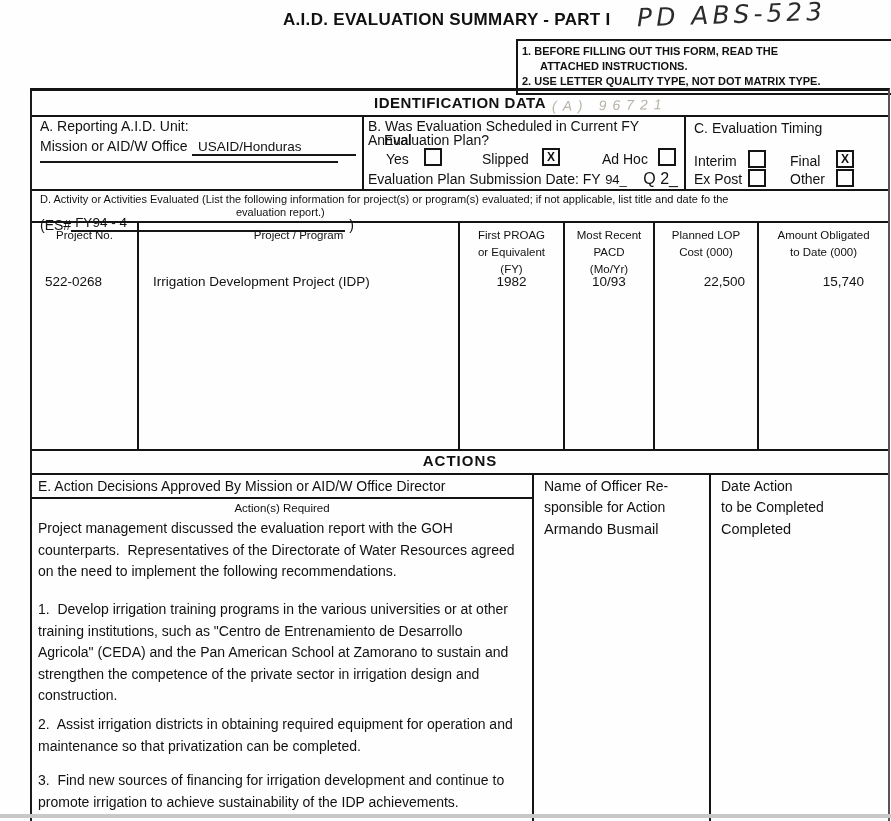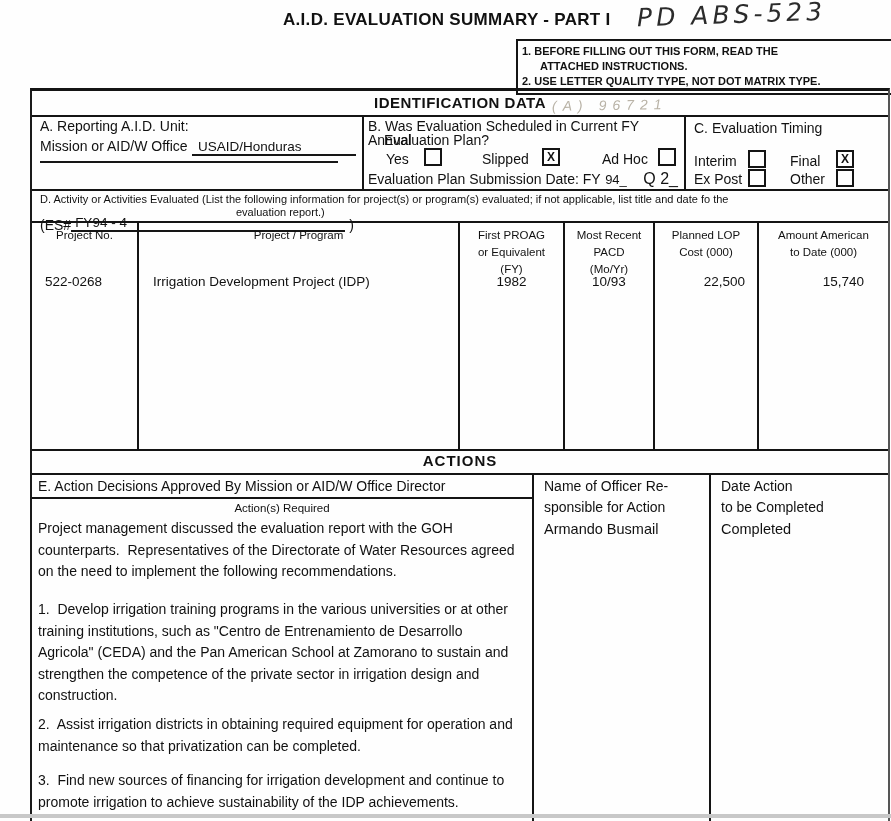--- a/index.html
+++ b/index.html
@@ -153,21 +153,21 @@
         <div>PACD</div>
         <div>(Mo/Yr)</div>
         <div class="t-val">10/93</div>
       </div>
       <div class="abs t-col b" style="left:623px;width:104px;">
         <div>Planned LOP</div>
         <div>Cost (000)</div>
         <div class="t-val right" style="padding-right:12px;">22,500</div>
       </div>
       <div class="abs t-col" style="left:727px;width:129px;">
-        <div>Amount American</div>
+        <div>Amount Obligated</div>
         <div>to Date (000)</div>
         <div class="t-val right" style="padding-right:24px;">15,740</div>
       </div>
     </div>
 
     <div class="abs aband">ACTIONS</div>
 
     <div class="abs aarea">
 
       <div class="abs acolL">

